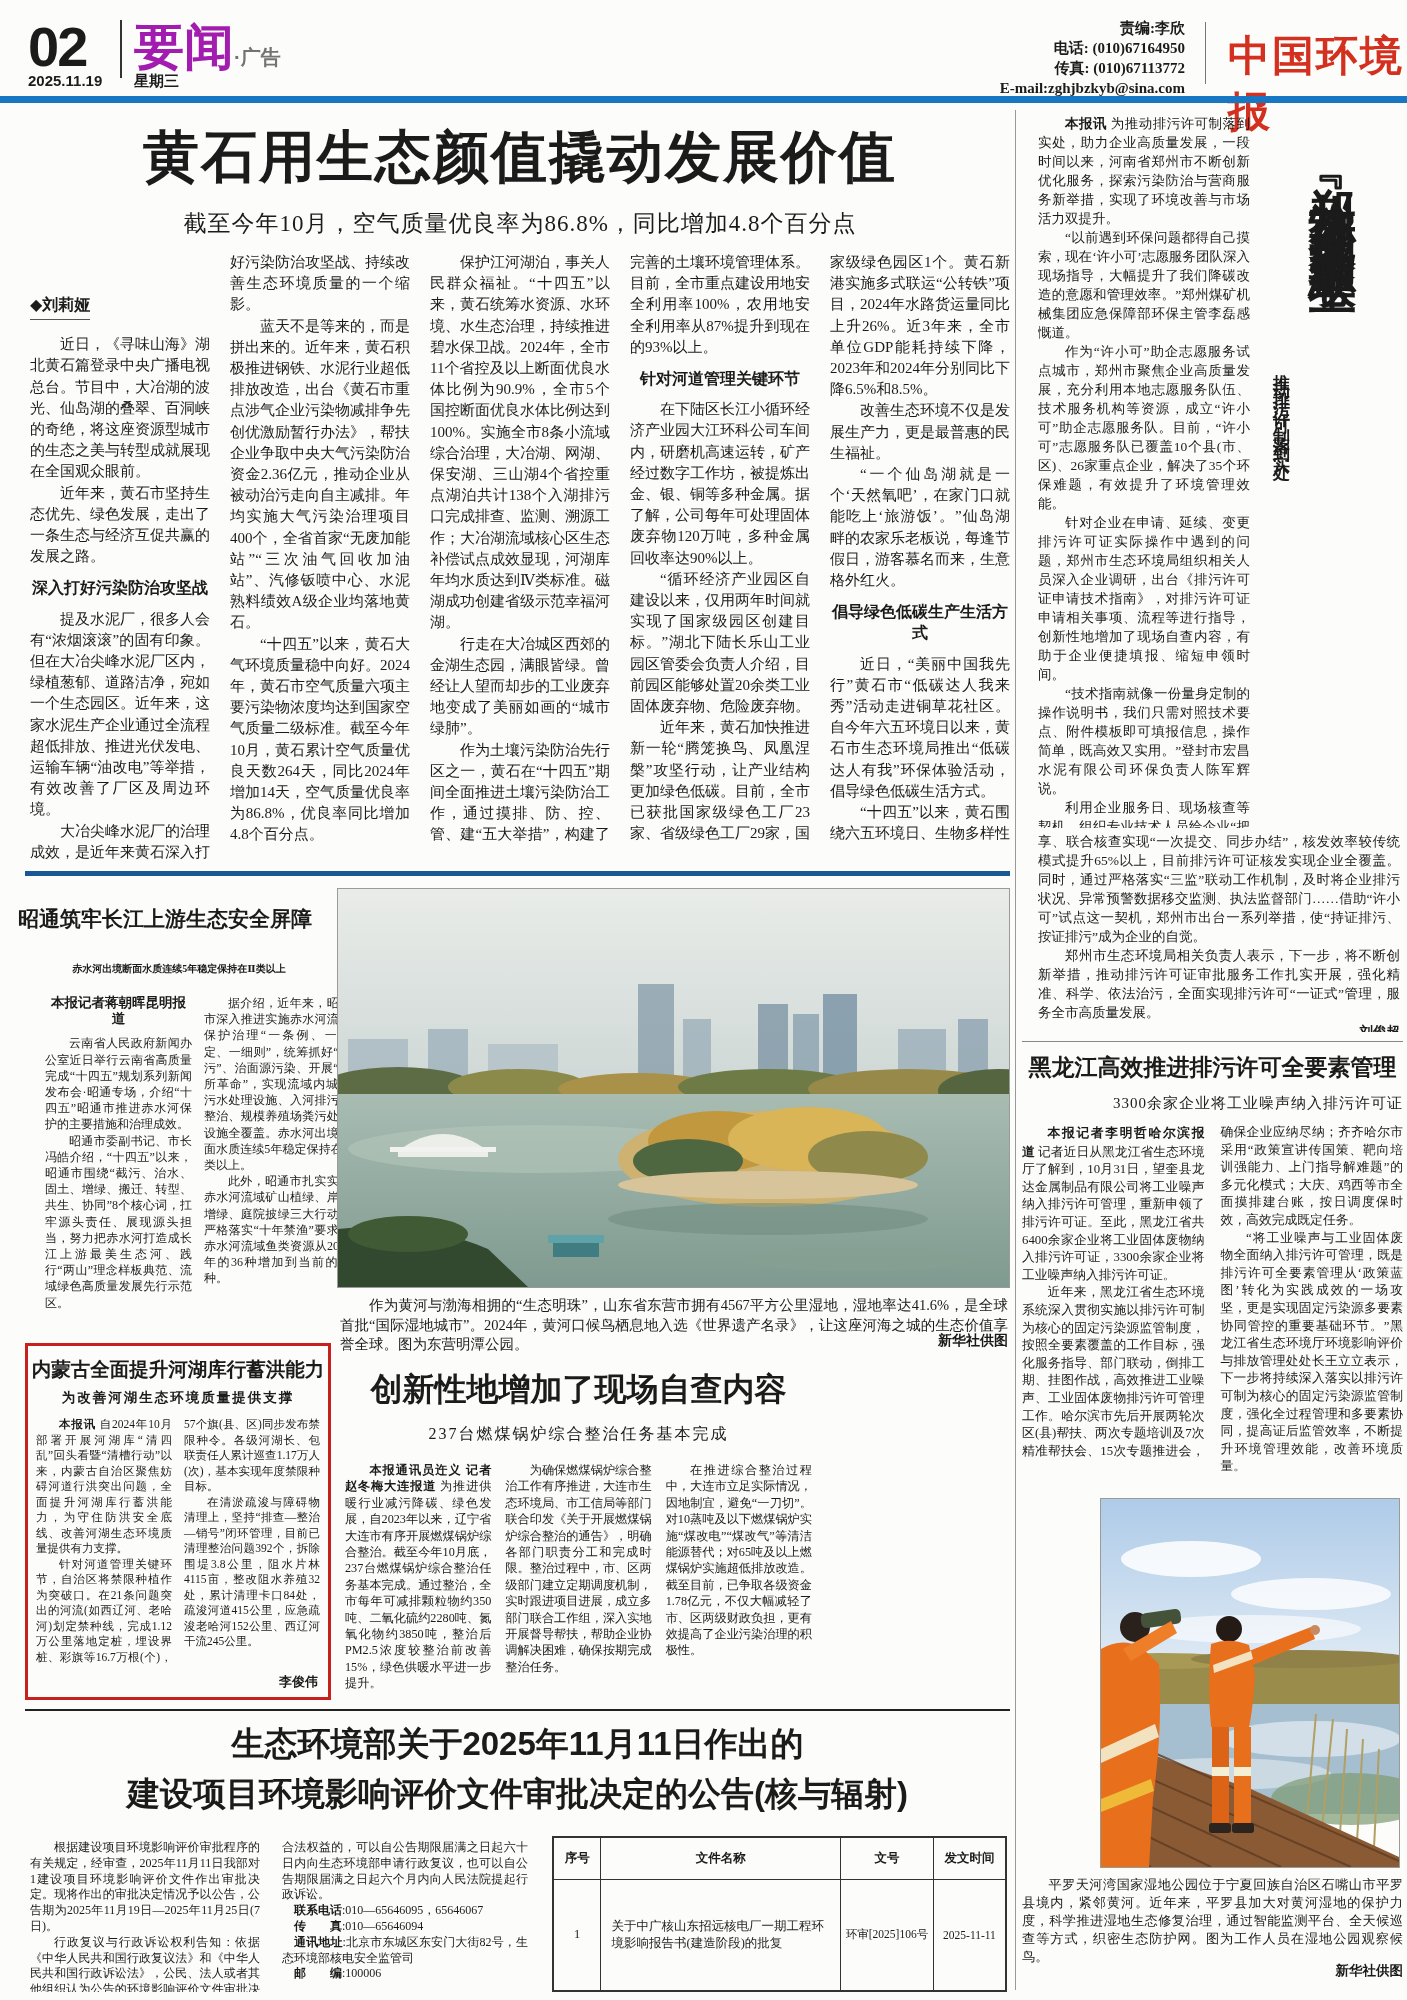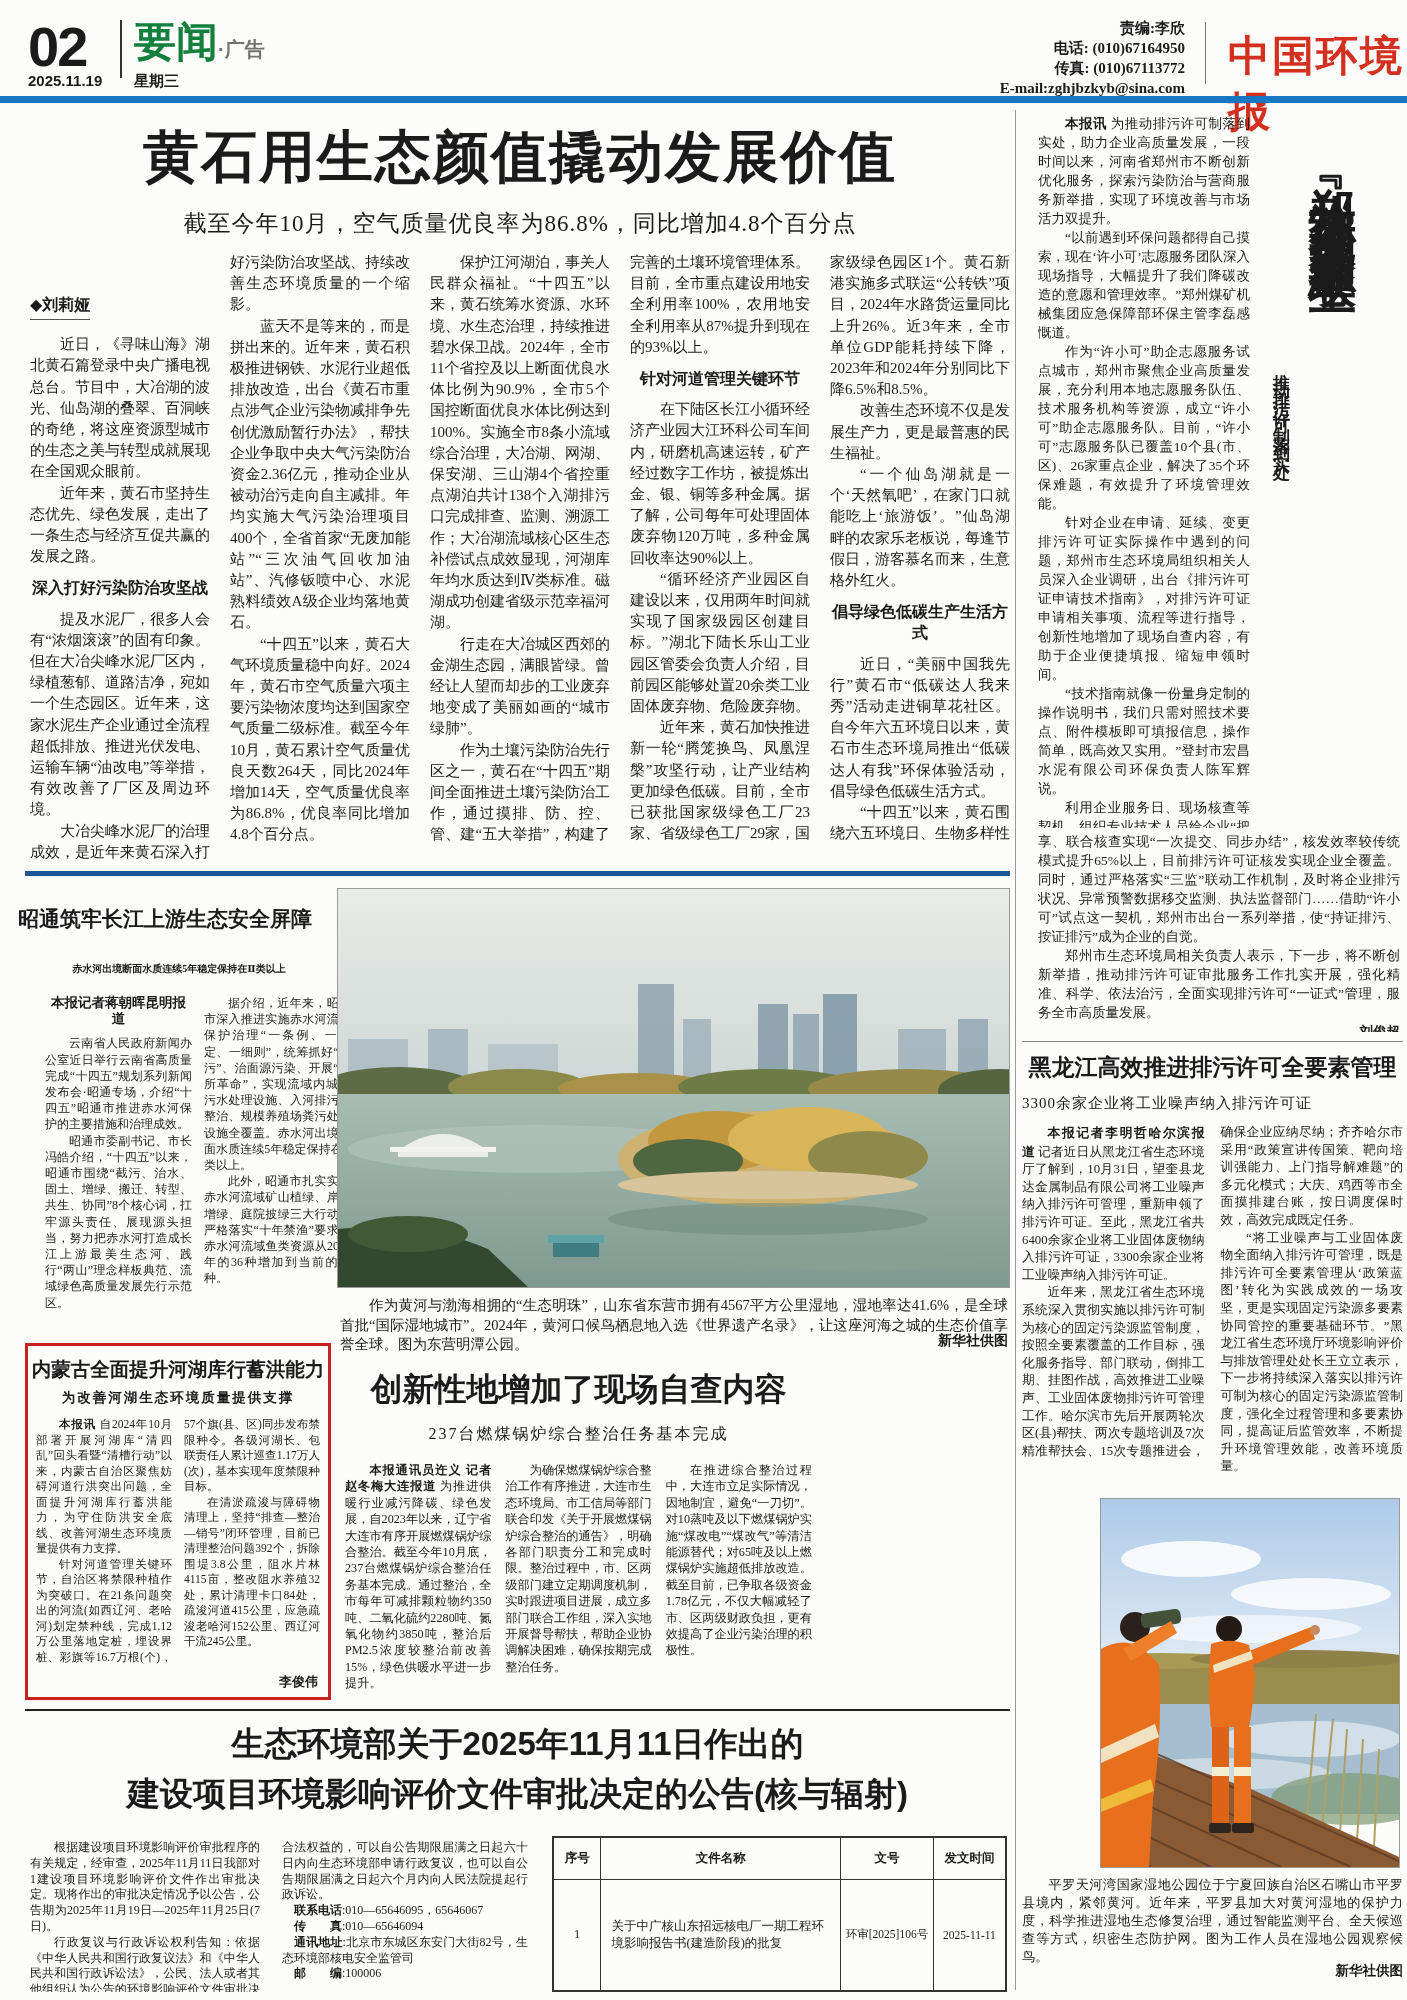--- a/index.html
+++ b/index.html
@@ -17,21 +17,21 @@
   .credit{font-family:"Liberation Sans","DejaVu Sans",sans-serif;font-weight:bold;}
 </style>
 </head>
 <body>
 
 <div class="page">
 
   <div class="abs sans" style="left:28px;top:14px;font-size:56px;font-weight:900;letter-spacing:-2px;">02</div>
   <div class="abs" style="left:120px;top:20px;width:2px;height:58px;background:#333;"></div>
   <div class="abs" style="left:134px;top:14px;white-space:nowrap;">
-    <span class="sans" style="font-size:42px;font-weight:900;color:#15803d;">要闻</span><span class="sans" style="font-size:20px;font-weight:bold;color:#737373;">·广告</span>
+    <span class="sans" style="font-size:50px;font-weight:900;color:#a21caf;">要闻</span><span class="sans" style="font-size:20px;font-weight:bold;color:#737373;">·广告</span>
   </div>
   <div class="abs sans" style="left:28px;top:72px;font-size:15px;font-weight:bold;">2025.11.19</div>
   <div class="abs" style="left:134px;top:72px;font-size:15px;font-weight:bold;">星期三</div>
 
   <div class="abs" style="left:790px;top:18px;width:395px;text-align:right;font-size:15px;font-weight:bold;line-height:20px;">
     <div>责编:李欣</div>
     <div>电话: (010)67164950</div>
     <div>传真: (010)67113772</div>
     <div>E-mail:zghjbzkyb@sina.com</div>
   </div>
@@ -178,21 +178,21 @@
 
   <div class="abs art" style="left:1038px;top:832px;width:362px;height:200px;font-size:13.5px;line-height:19px;overflow:hidden;">
     <p style="text-indent:0;">享、联合核查实现“一次提交、同步办结”，核发效率较传统模式提升65%以上，目前排污许可证核发实现企业全覆盖。同时，通过严格落实“三监”联动工作机制，及时将企业排污状况、异常预警数据移交监测、执法监督部门……借助“许小可”试点这一契机，郑州市出台一系列举措，使“持证排污、按证排污”成为企业的自觉。</p>
     <p>郑州市生态环境局相关负责人表示，下一步，将不断创新举措，推动排污许可证审批服务工作扎实开展，强化精准、科学、依法治污，全面实现排污许可“一证式”管理，服务全市高质量发展。</p>
     <div class="sans" style="text-align:right;font-weight:bold;font-size:13.5px;">刘俊超</div>
   </div>
 
   <div class="abs" style="left:1022px;top:1041px;width:381px;height:1px;background:#888;"></div>
 
   <div class="abs sans" style="left:1022px;top:1052px;width:381px;text-align:center;font-size:23px;font-weight:900;white-space:nowrap;">黑龙江高效推进排污许可全要素管理</div>
-  <div class="abs" style="left:1022px;top:1094px;width:381px;text-align:left;font-size:15px;letter-spacing:1px;">3300余家企业将工业噪声纳入排污许可证</div>
+  <div class="abs" style="left:1022px;top:1094px;width:381px;text-align:right;font-size:15px;letter-spacing:1px;">3300余家企业将工业噪声纳入排污许可证</div>
   <div class="abs art" style="left:1022px;top:1124px;width:381px;height:366px;column-count:2;column-gap:16px;
        font-size:12.8px;line-height:17.6px;overflow:hidden;">
     <p><span class="lead">本报记者李明哲哈尔滨报道</span>&nbsp;<span>记者近日从黑龙江省生态环境厅了解到，10月31日，望奎县龙达金属制品有限公司将工业噪声纳入排污许可管理，重新申领了排污许可证。至此，黑龙江省共6400余家企业将工业固体废物纳入排污许可证，3300余家企业将工业噪声纳入排污许可证。</span></p>
     <p>近年来，黑龙江省生态环境系统深入贯彻实施以排污许可制为核心的固定污染源监管制度，按照全要素覆盖的工作目标，强化服务指导、部门联动，倒排工期、挂图作战，高效推进工业噪声、工业固体废物排污许可管理工作。哈尔滨市先后开展两轮次区(县)帮扶、两次专题培训及7次精准帮扶会、15次专题推进会，确保企业应纳尽纳；齐齐哈尔市采用“政策宣讲传国策、靶向培训强能力、上门指导解难题”的多元化模式；大庆、鸡西等市全面摸排建台账，按日调度保时效，高效完成既定任务。</p>
     <p>“将工业噪声与工业固体废物全面纳入排污许可管理，既是排污许可全要素管理从‘政策蓝图’转化为实践成效的一场攻坚，更是实现固定污染源多要素协同管控的重要基础环节。”黑龙江省生态环境厅环境影响评价与排放管理处处长王立立表示，下一步将持续深入落实以排污许可制为核心的固定污染源监管制度，强化全过程管理和多要素协同，提高证后监管效率，不断提升环境管理效能，改善环境质量。</p>
   </div>
 
   <div class="abs photoframe" style="left:1100px;top:1498px;width:300px;height:370px;">
     <svg width="298" height="368" viewBox="0 0 298 368" preserveAspectRatio="none">
       <defs>

